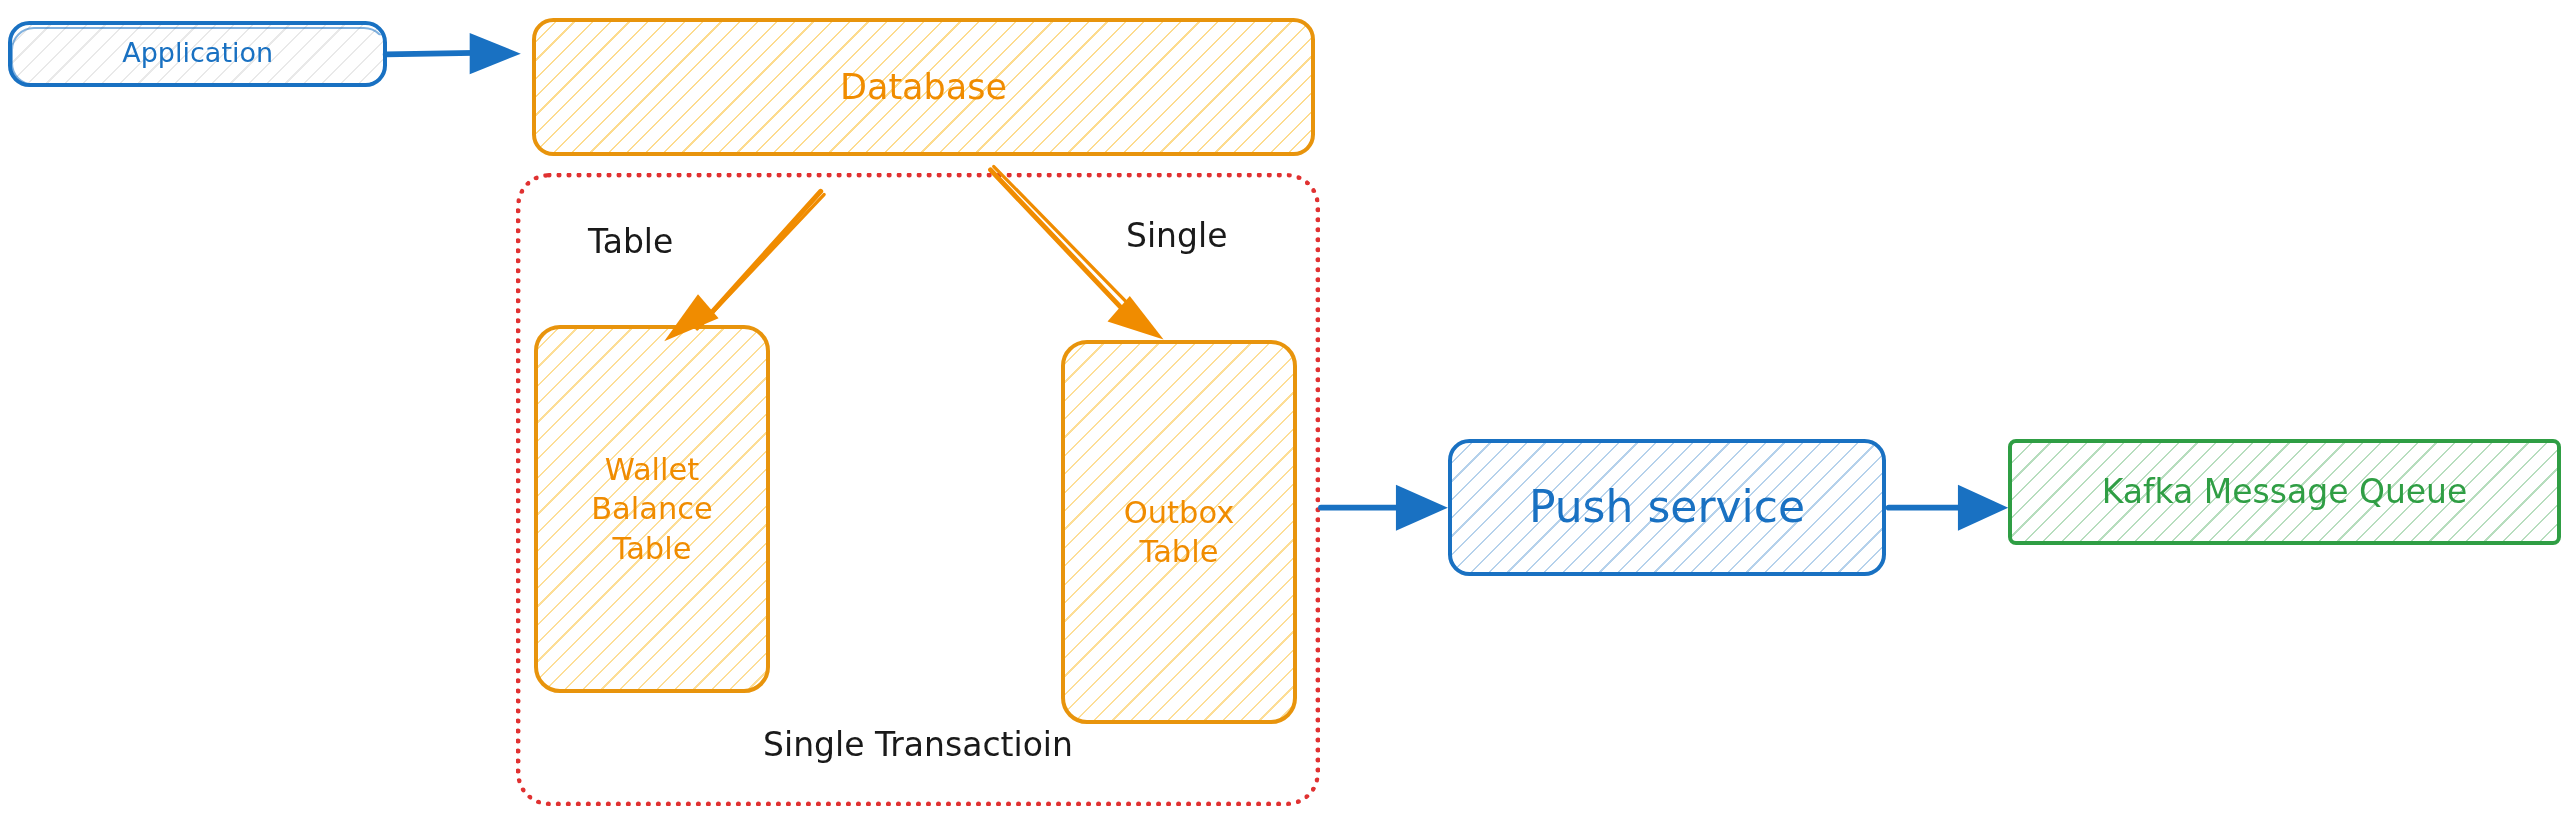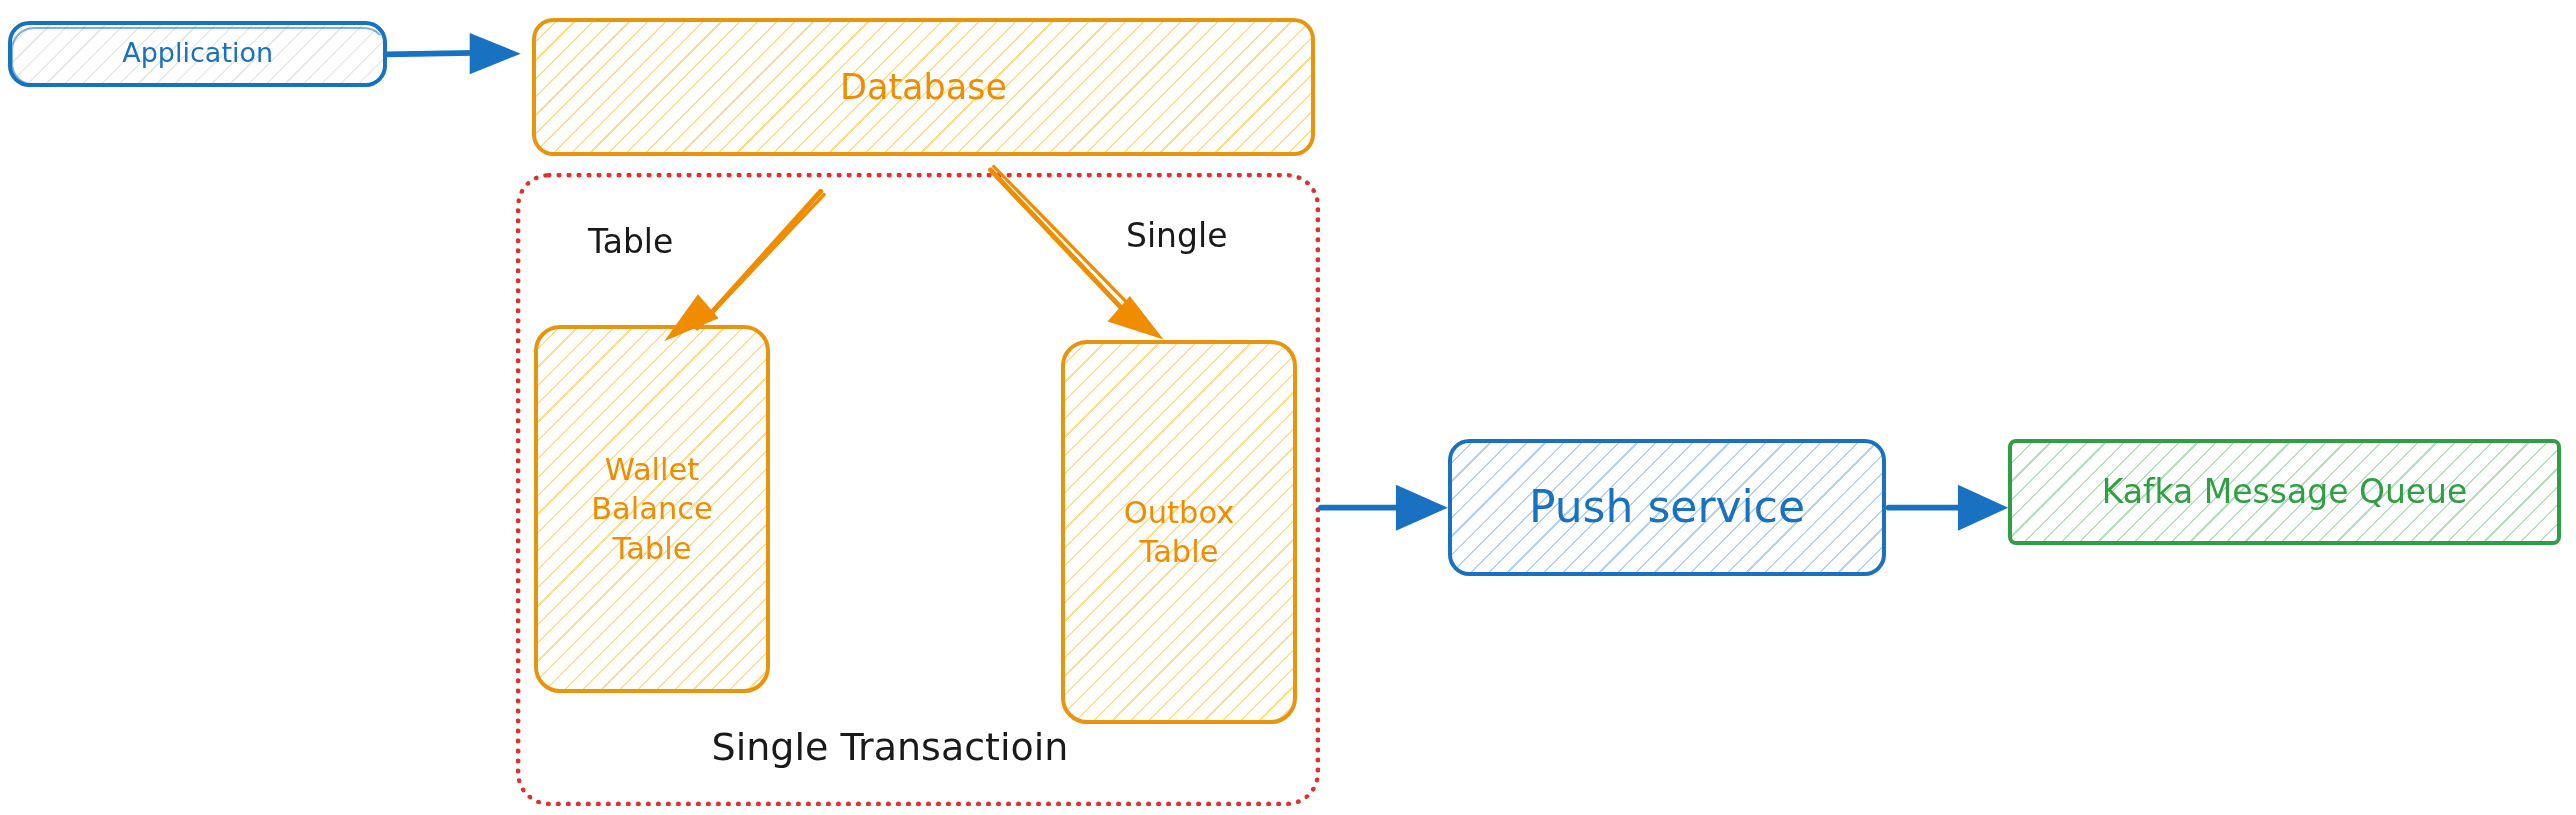--- a/index.html
+++ b/index.html
@@ -76,24 +76,24 @@
   #group-single-transaction {
     position: absolute;
     left: 516px; top: 173px; width: 804px; height: 633px;
     border: 5px dotted #e03131;
     border-radius: 33px;
     box-sizing: border-box;
     background: transparent;
   }
   #group-single-transaction-label {
     position: absolute;
-    left: 488px; top: 725px; width: 804px;
+    left: 516px; top: 725px; width: 804px;
     text-align: center;
     color: #1a1a1a;
-    font-size: 38px;
+    font-size: 33px;
   }
 
   
   .table-node {
     border: 4.1px solid #e8940c;
     border-radius: 26px;
     color: #f08c00;
     font-size: 30.5px;
     background-color: #ffffff;
     background-image: repeating-linear-gradient(

